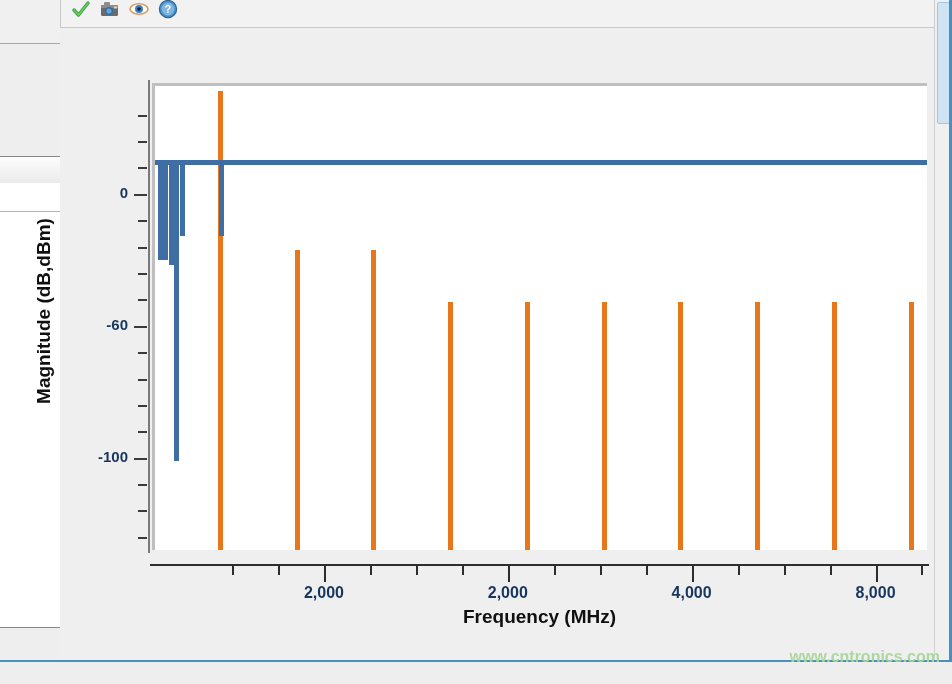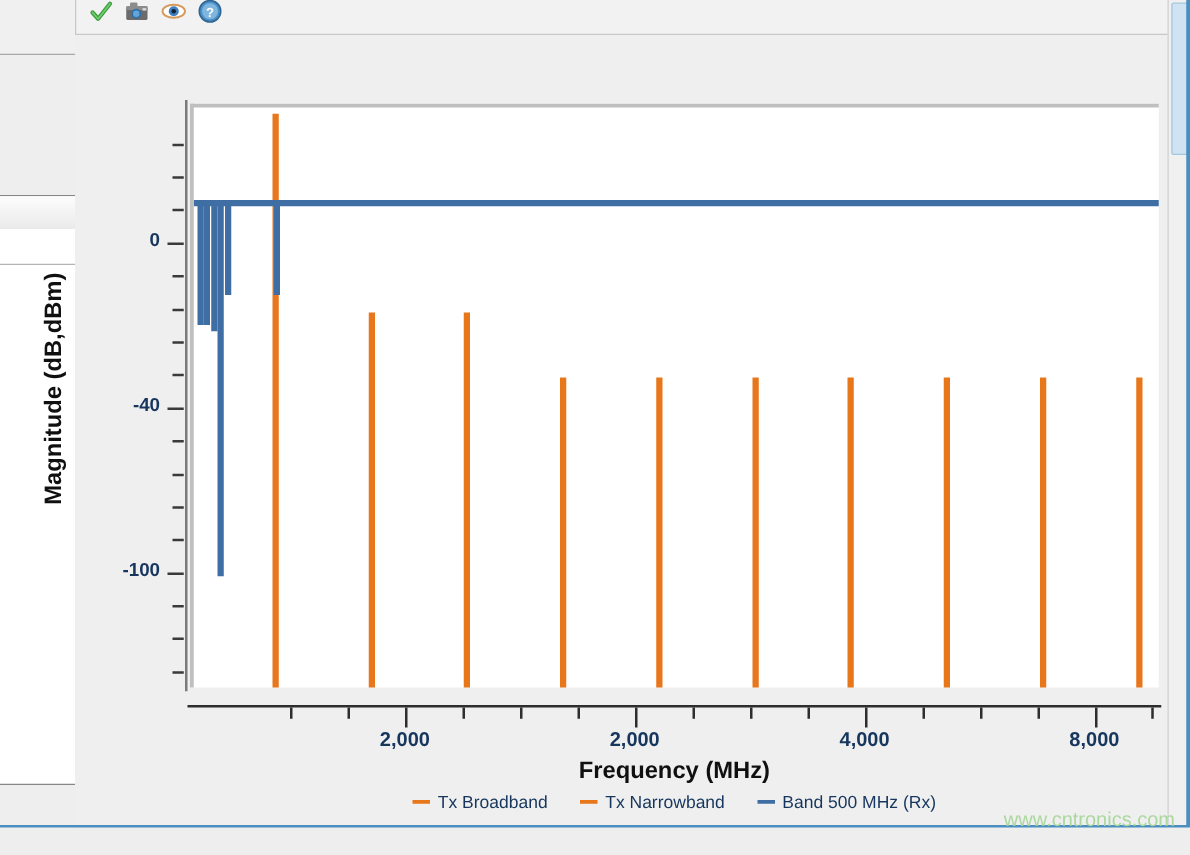--- a/index.html
+++ b/index.html
@@ -123,20 +123,21 @@
 
   
   #status-bar{
     position:absolute;left:0;bottom:0;width:952px;height:22px;
     background:#eeeeee;border-top:2px solid #4a8fbf;
   }
   #watermark{
     position:absolute;right:12px;bottom:18px;
     font-size:16px;color:#a8d79a;opacity:.95;white-space:nowrap;
     font-family:"Liberation Sans", sans-serif;
+    font-weight:bold;
   }
 </style>
 </head>
 <body>
 
 <div id="app-root">
 
   <div class="panel-tl"></div>
   <div class="panel-left-list">
     <div class="hdr"></div>
@@ -205,21 +206,21 @@
       <div class="spike" style="left: 24.6607px; top: 73.8757px; width: 5px; height: 76.5141px; background: rgb(63, 110, 165);"></div>
       <div class="spike" style="left: 64.1922px; top: 73.8757px; width: 5px; height: 76.5141px; background: rgb(63, 110, 165);"></div>
     </div>
 
   <div id="y-axis-line"></div>
   <div id="x-axis-line"></div>
   <div id="axis-decor">
       <div class="ytick" style="top: 193.814px;"></div>
       <div class="ylabel" style="left: 70px; width: 58px; top: 183.814px;">0</div>
       <div class="ytick" style="top: 325.734px;"></div>
-      <div class="ylabel" style="left: 70px; width: 58px; top: 315.734px;">-40</div>
+      <div class="ylabel" style="left: 70px; width: 58px; top: 315.734px;">-60</div>
       <div class="ytick" style="top: 457.655px;"></div>
       <div class="ylabel" style="left: 70px; width: 58px; top: 447.655px;">-100</div>
       <div class="ytick" style="top: 114.661px; left: 138px; width: 9px;"></div>
       <div class="ytick" style="top: 141.045px; left: 138px; width: 9px;"></div>
       <div class="ytick" style="top: 167.429px; left: 138px; width: 9px;"></div>
       <div class="ytick" style="top: 220.198px; left: 138px; width: 9px;"></div>
       <div class="ytick" style="top: 246.582px; left: 138px; width: 9px;"></div>
       <div class="ytick" style="top: 272.966px; left: 138px; width: 9px;"></div>
       <div class="ytick" style="top: 299.35px; left: 138px; width: 9px;"></div>
       <div class="ytick" style="top: 352.119px; left: 138px; width: 9px;"></div>
@@ -247,34 +248,20 @@
       <div class="xtick minor" style="left: 645.683px;"></div>
       <div class="xtick minor" style="left: 737.617px;"></div>
       <div class="xtick minor" style="left: 783.584px;"></div>
       <div class="xtick minor" style="left: 829.55px;"></div>
       <div class="xtick minor" style="left: 921.484px;"></div>
     </div>
 
   <div id="y-axis-title">Magnitude (dB,dBm)</div>
   <div id="x-axis-title">Frequency (MHz)</div>
 
-  <div id="legend">
-      <div class="legend-item">
-        <span class="legend-swatch" style="background: rgb(232, 118, 26);"></span>
-        <span>Tx Broadband</span>
-      </div>
-      <div class="legend-item">
-        <span class="legend-swatch" style="background: rgb(232, 118, 26);"></span>
-        <span>Tx Narrowband</span>
-      </div>
-      <div class="legend-item">
-        <span class="legend-swatch" style="background: rgb(63, 110, 165);"></span>
-        <span>Band 500 MHz (Rx)</span>
-      </div>
-    </div>
 
   <div id="right-scroll">
     <div class="thumb"></div>
   </div>
   <div id="right-edge-line"></div>
 
   <div id="status-bar"></div>
   <div id="watermark">www.cntronics.com</div>
 
 </div>

